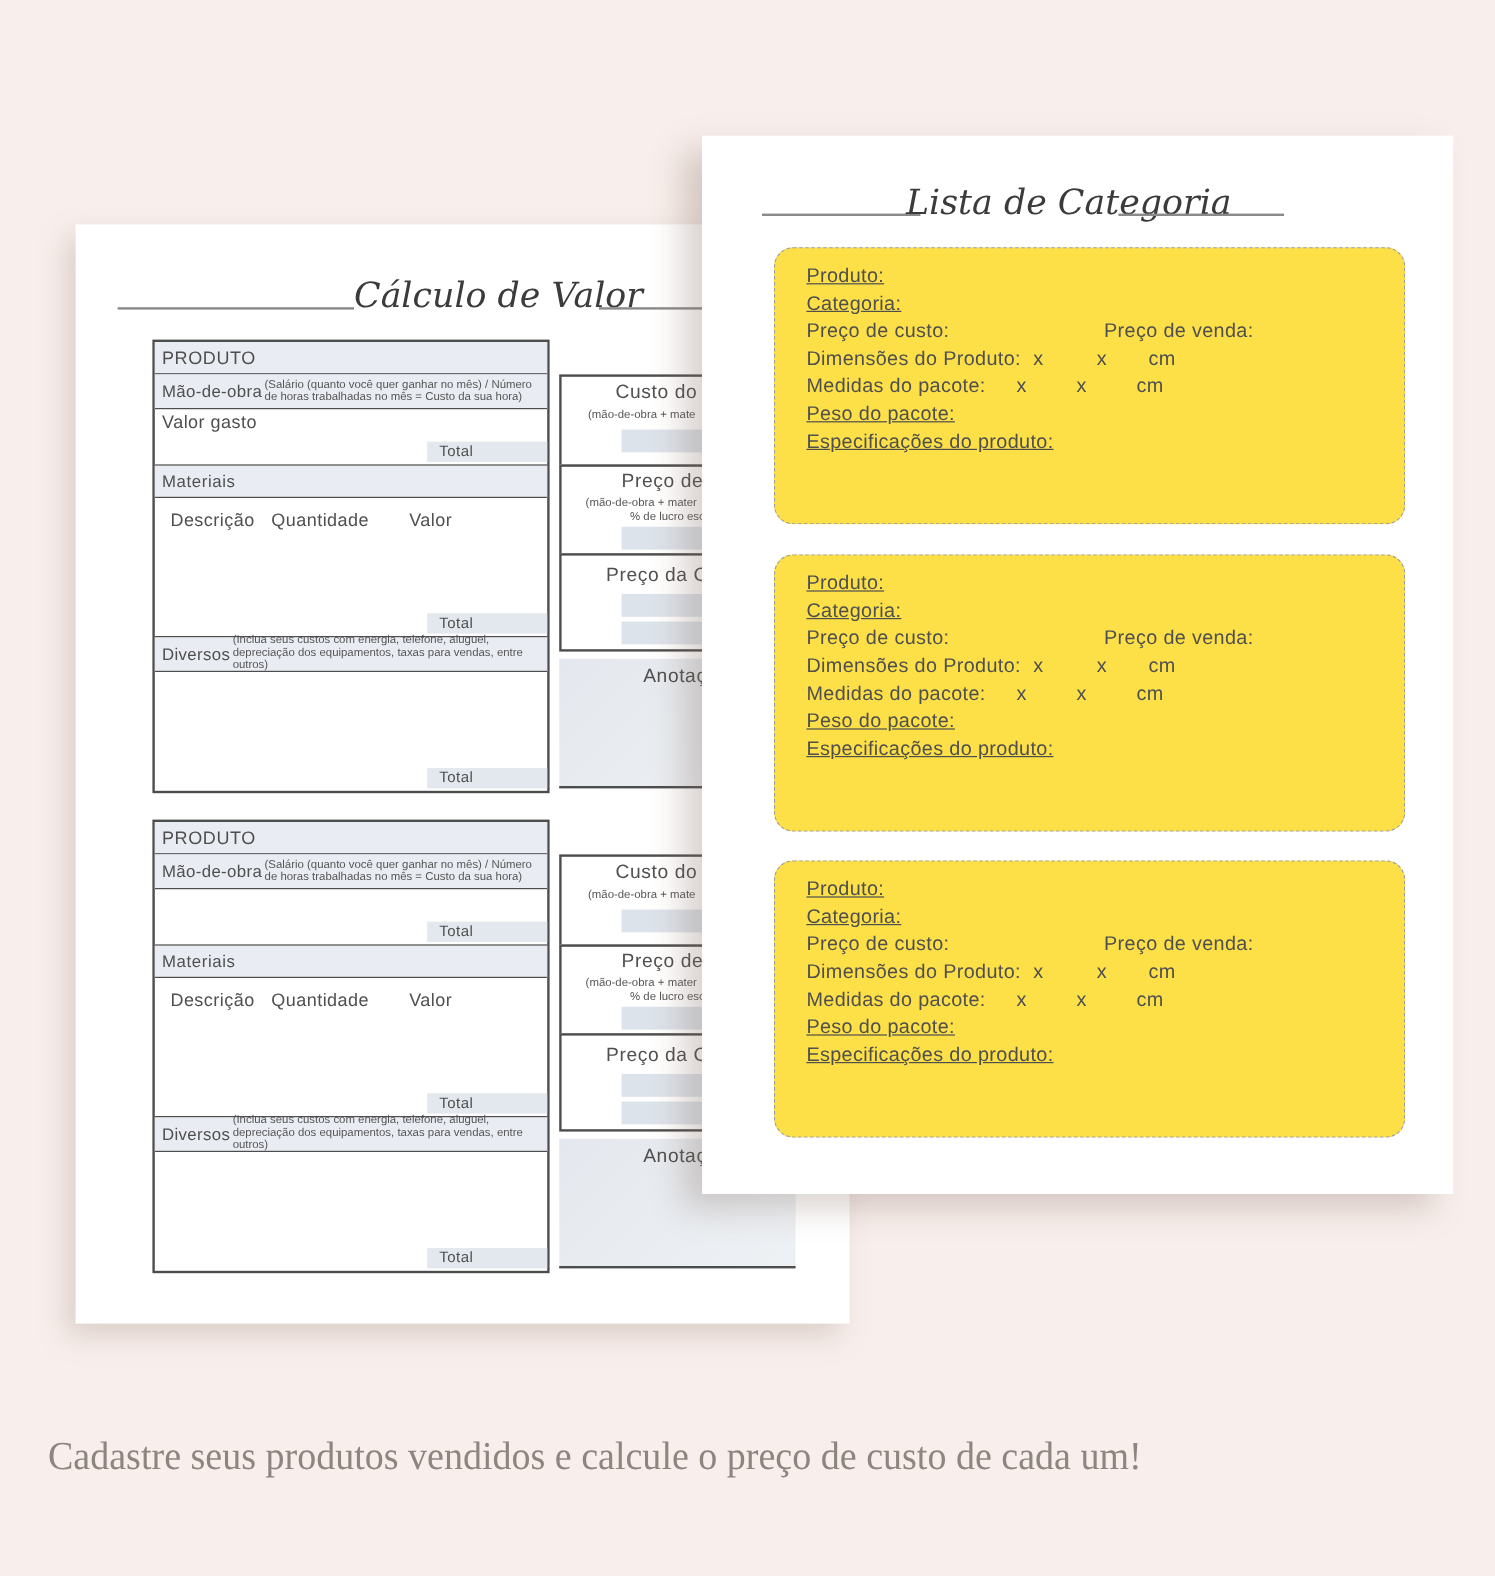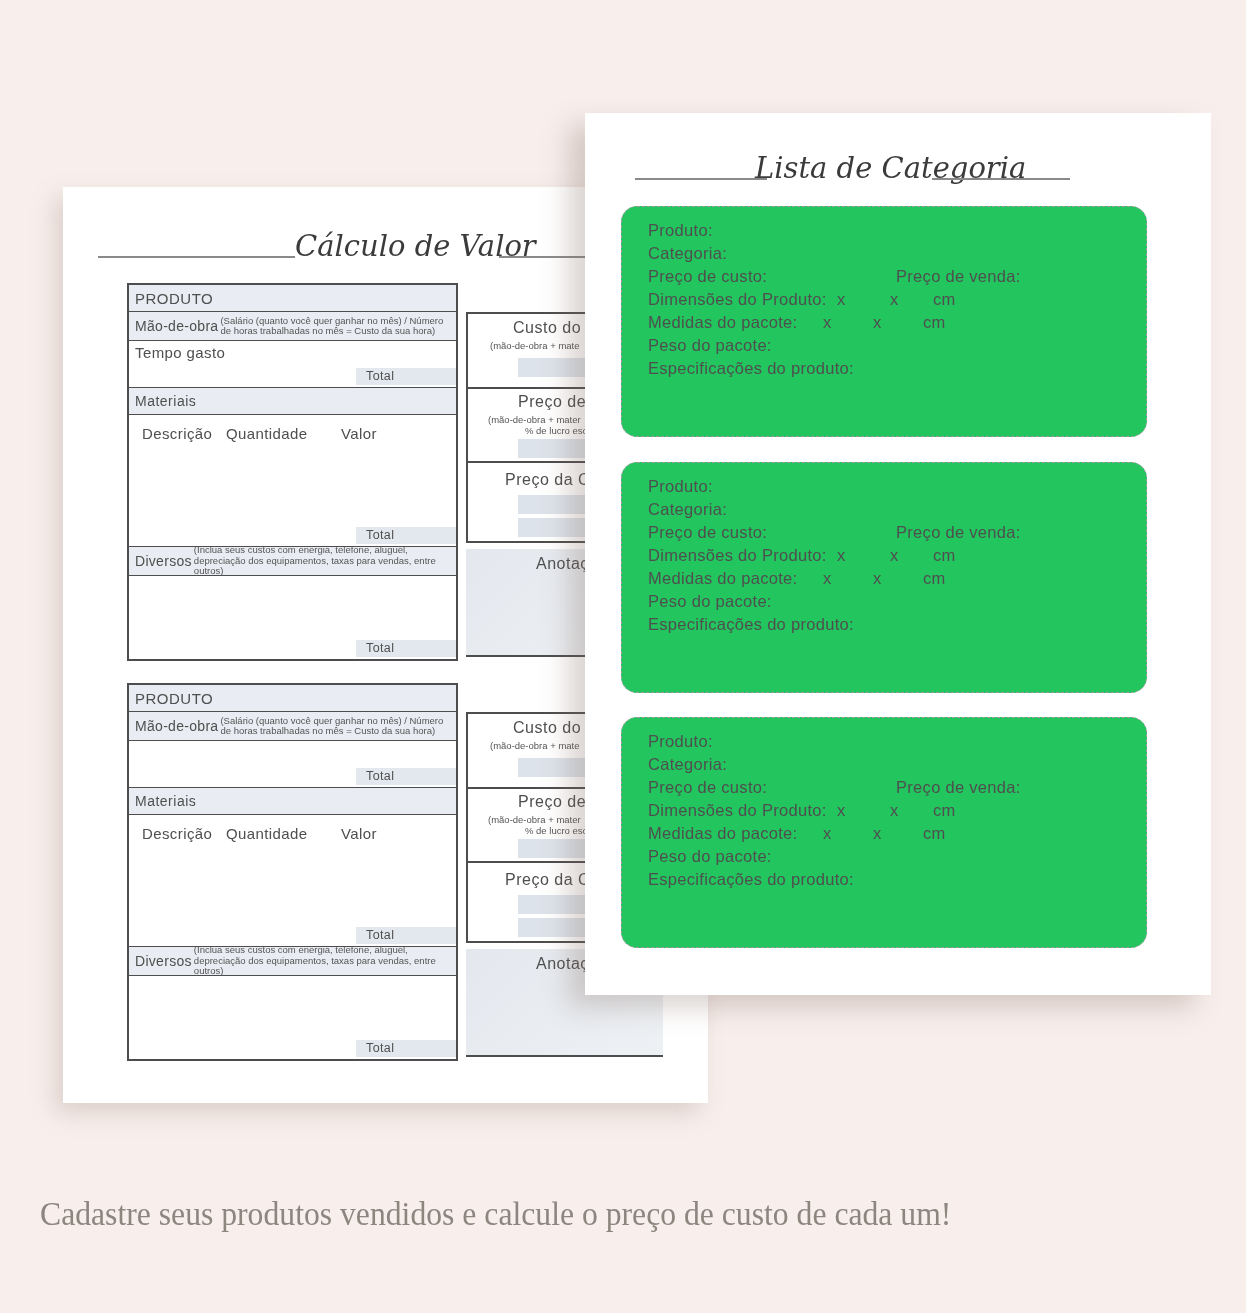--- a/index.html
+++ b/index.html
@@ -33,21 +33,21 @@
   }
   .hdr{background:#e9ecf2;border-bottom:1.5px solid #4d4d4d;flex:none;
        display:flex;align-items:center;box-sizing:border-box;}
   .hdr-produto{height:27px;padding-left:6px;font-size:15px;letter-spacing:.5px;text-align:right;}
   .hdr-duo{height:29px;padding-left:6px;}
   .duo-label{font-size:14px;letter-spacing:.3px;flex:none;}
   .duo-note{font-size:9.5px;line-height:10.5px;letter-spacing:0;padding-left:2px;
             color:#555;width:245px;}
   .area{position:relative;flex:none;border-bottom:1.5px solid #4d4d4d;box-sizing:border-box;}
   .area-tempo{height:47px;}
-  .area-materials{height:132px;}
+  .area-materials{height:116px;}
   .area-diversos{flex:1 1 auto;border-bottom:none;}
   .tempo-text{position:absolute;left:6px;top:3px;font-size:15px;letter-spacing:.4px;}
   .total-box{
     position:absolute;right:0;bottom:2px;width:100px;height:17px;
     background:#e3e8ee;font-size:12.5px;line-height:17px;padding-left:10px;
     box-sizing:border-box;letter-spacing:.4px;
   }
   .mat-col{position:absolute;top:10px;font-size:15px;letter-spacing:.4px;}
   .col-desc{left:13px;} .col-qty{left:97px;} .col-val{left:212px;}
   
@@ -58,22 +58,22 @@
   .rnote{position:absolute;font-size:9.5px;letter-spacing:0;color:#555;white-space:nowrap;}
   .bar{position:absolute;left:50px;right:6px;height:19px;background:#dde3ea;}
   .anot-area{
     position:relative;margin-top:6px;height:108px;
     background:linear-gradient(135deg,#e4e8ee 0%,#eef1f4 100%);
     border-bottom:2px solid #4d4d4d;box-sizing:border-box;
   }
   .anot-text{position:absolute;left:70px;top:6px;font-size:16px;letter-spacing:.5px;white-space:nowrap;}
   
   .pbox{
-    position:absolute;left:36px;width:526px;height:231px;box-sizing:border-box;
-    border:1.5px dashed #9b9b9b;border-radius:16px;background:#22c55e;
+    position:absolute;left:60px;width:526px;height:231px;box-sizing:border-box;
+    border:1.5px dashed #9b9b9b;border-radius:16px;background:#fde047;text-decoration:underline;
   }
   .pline{position:relative;height:23px;margin-left:26px;margin-right:10px;
          font-size:16.5px;letter-spacing:.3px;}
   .pline:first-child{margin-top:14px;}
   .abs{position:absolute;top:0;white-space:nowrap;}
   
   .caption{
     position:absolute;left:40px;top:1196px;
     font-family:"Liberation Serif", serif;font-size:33px;color:#8d867f;
     white-space:nowrap;transform:scaleX(.96);transform-origin:left center;
@@ -88,21 +88,21 @@
   <div class="title-line" style="left:436px;top:69px;width:190px;"></div>
 
   <div class="ctable" style="left:64px;top:96px;">
     <div class="tleft">
       <div class="hdr hdr-produto">PRODUTO</div>
       <div class="hdr hdr-duo">
         <span class="duo-label">Mão-de-obra</span>
         <span class="duo-note">(Salário (quanto você quer ganhar no mês) / Número de horas trabalhadas no mês = Custo da sua hora)</span>
       </div>
       <div class="area area-tempo">
-        <span class="tempo-text">Tempo gasto</span>
+        <span class="tempo-text">Valor gasto</span>
         <div class="total-box">Total</div>
       </div>
       <div class="hdr hdr-produto" style="font-size:14px;">Materiais</div>
       <div class="area area-materials">
         <span class="mat-col col-desc">Descrição</span>
         <span class="mat-col col-qty">Quantidade</span>
         <span class="mat-col col-val">Valor</span>
         <div class="total-box">Total</div>
       </div>
       <div class="hdr hdr-duo">

